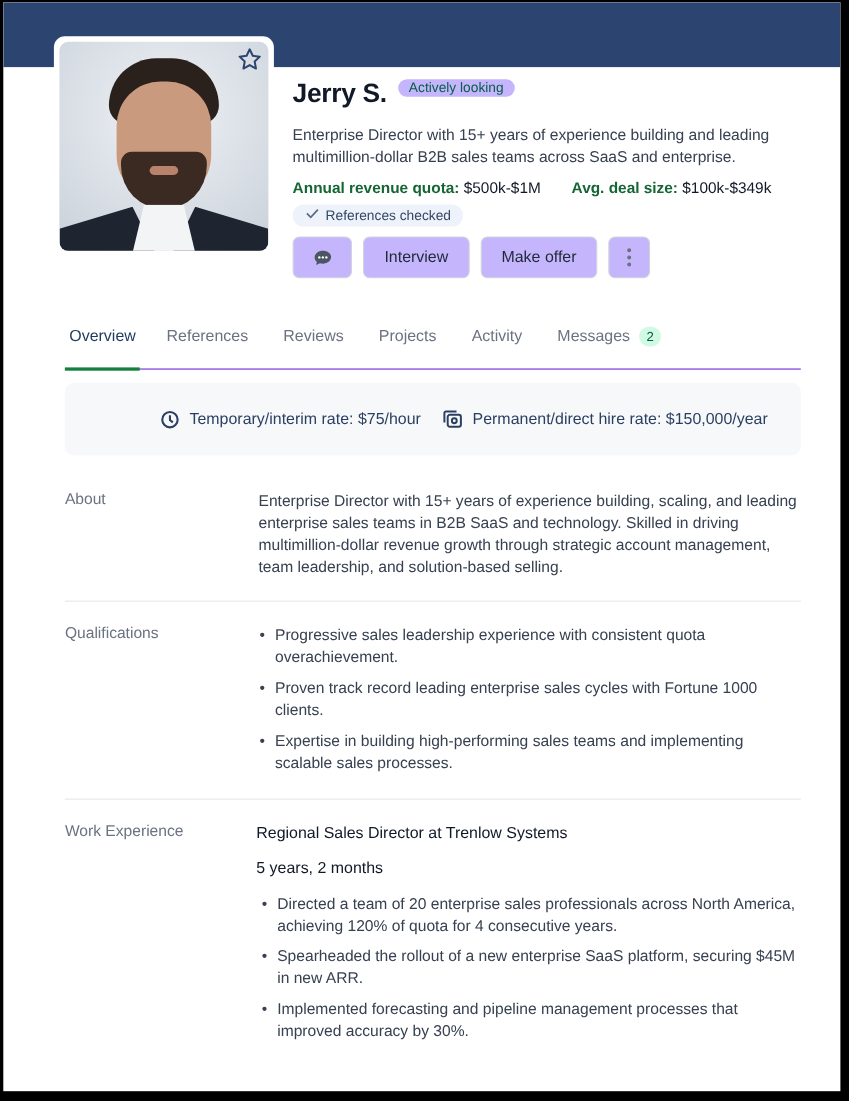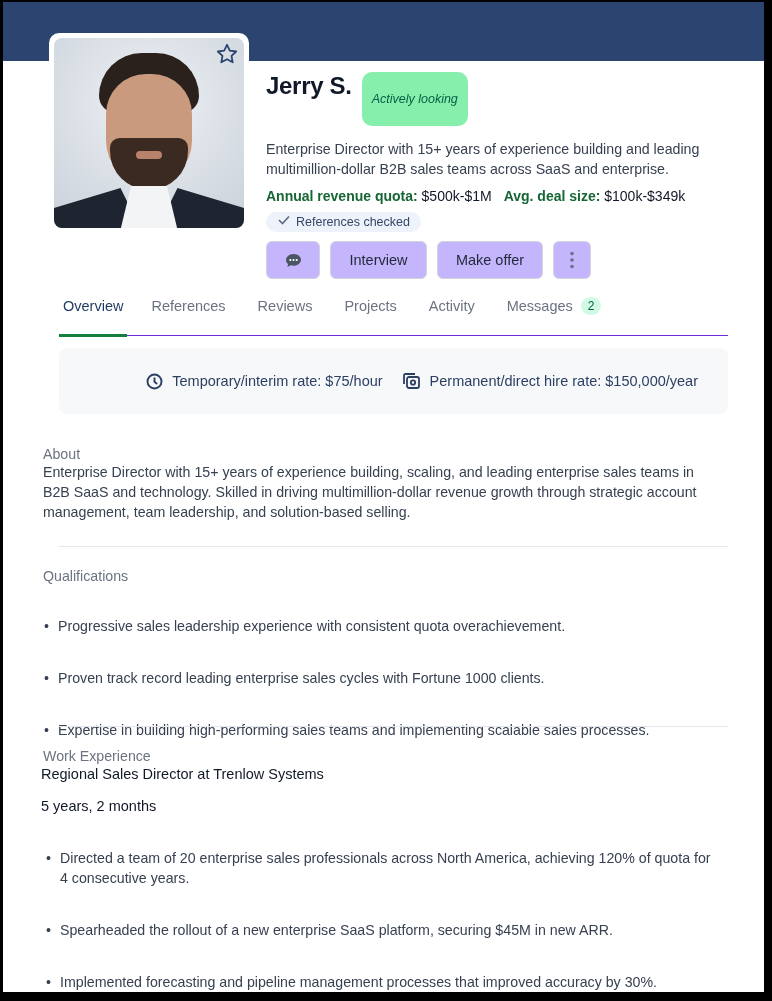--- a/index.html
+++ b/index.html
@@ -21,46 +21,46 @@
   .photo .hair { position: absolute; left: 45px; top: 15px; width: 100px; height: 60px; background: #2a211c; border-radius: 50px 50px 20px 20px; }
   .photo .face { position: absolute; left: 52px; top: 36px; width: 86px; height: 110px; background: #c99a7e; border-radius: 42px 42px 45px 45px; }
   .photo .beard { position: absolute; left: 56px; top: 100px; width: 78px; height: 52px; background: #3a2a22; border-radius: 10px 10px 40px 40px; }
   .photo .mouth { position: absolute; left: 82px; top: 113px; width: 26px; height: 8px; background: #b9826c; border-radius: 6px; }
   .photo .shirt { position: absolute; left: 65px; top: 148px; width: 60px; height: 50px; background: #f3f4f6; clip-path: polygon(20% 0, 80% 0, 100% 100%, 0 100%); }
   .photo .jacket { position: absolute; left: 0; top: 150px; width: 190px; height: 50px; background: #1e2430; clip-path: polygon(0 40%, 35% 0, 48% 100%, 52% 100%, 65% 0, 100% 40%, 100% 100%, 0 100%); }
   .star { position: absolute; left: 212px; top: 40px; width: 24px; height: 24px; }
   .header-info { position: absolute; left: 263px; top: 70px; width: 470px; }
   .name-row { display: flex; align-items: flex-start; gap: 10px; }
   .name { font-size: 24px; font-weight: 700; color: #111827; letter-spacing: -0.3px; }
-  .badge-green { background: #86efac; color: #065f46; font-size: 12.5px; padding: 20px 10px; border-radius: 10px; font-style: italic; }
+  .badge-green { background: #c4b5fd; color: #065f46; font-size: 12.5px; padding: 1px 10px; border-radius: 10px; }
   .summary { margin-top: 13px; font-size: 14.2px; line-height: 20px; color: #374151; }
-  .metrics { margin-top: 9px; font-size: 14px; display: flex; gap: 12px; }
+  .metrics { margin-top: 9px; font-size: 14px; display: flex; gap: 28px; }
   .metric-label { color: #166534; font-weight: 700; }
   .metric-value { color: #111827; }
   .ref-badge { margin-top: 8px; display: inline-flex; align-items: flex-start; gap: 6px; background: #eef2fb; color: #334766; font-size: 12.5px; padding: 3px 11px 3px 12px; border-radius: 10px; }
   .actions { margin-top: 9px; display: flex; gap: 10px; }
   .btn { height: 38px; border: 1px solid #d1d5db; border-radius: 6px; background: #c4b5fd; display: flex; align-items: center; justify-content: center; font-size: 14.5px; color: #1f2937; font-family: "Liberation Sans", sans-serif; }
   .btn-chat { width: 54px; }
   .btn-interview { width: 97px; }
   .btn-offer { width: 106px; }
   .btn-more { width: 38px; }
   .tabs { position: absolute; left: 56px; top: 284px; width: 669px; height: 50px; border-bottom: 1px solid #6d28d9; display: flex; }
   .tab { font-size: 14.5px; color: #6b7280; padding: 12px 0 0 0; margin-right: 32px; position: relative; height: 50px; display: flex; align-items: flex-start; gap: 8px; }
   .tab:first-child { padding-left: 4px; padding-right: 4px; margin-right: 24px; }
   .tab.active { color: #1e3a5f; }
   .tab.active::after { content: ""; position: absolute; left: 0; right: 0; bottom: -1px; height: 3px; background: #15803d; }
   .tab-count { background: #d1fae5; color: #065f46; font-size: 12px; padding: 2px 7px; border-radius: 10px; margin-top: -1px; }
   .rates { position: absolute; left: 56px; top: 346px; width: 669px; height: 66px; background: #f7f8fa; border-radius: 8px; display: flex; align-items: center; justify-content: flex-end; padding-right: 30px; gap: 18px; font-size: 14.5px; color: #2b3f63; }
   .rate { display: flex; align-items: center; gap: 9px; }
-  .section { position: absolute; left: 40px; width: 669px; display: flex; flex-direction: column; }
+  .section { position: absolute; left: 56px; width: 669px; display: flex; }
   .section-label { width: 176px; font-size: 14.2px; color: #6b7280; flex-shrink: 0; }
   .section-body { flex: 1; font-size: 14.2px; color: #374151; line-height: 20px; }
   .divider { position: absolute; left: 56px; width: 669px; height: 1px; background: #e5e7eb; }
   ul.bullets { list-style: none; }
-  ul.bullets li { position: relative; padding-left: 15px; margin-bottom: 8px; margin-top: 32px; }
+  ul.bullets li { position: relative; padding-left: 15px; margin-bottom: 8px; }
   ul.bullets li::before { content: "•"; position: absolute; left: 1px; top: 0; color: #374151; }
   .job-title { color: #111827; font-size: 14.5px; }
   .job-duration { margin-top: 12px; color: #111827; font-size: 14.5px; }
   .job-bullets { margin-top: 12px; padding-left: 4px; }
 </style>
 </head>
 <body>
 
 <div class="card">
   <div class="banner"></div>

